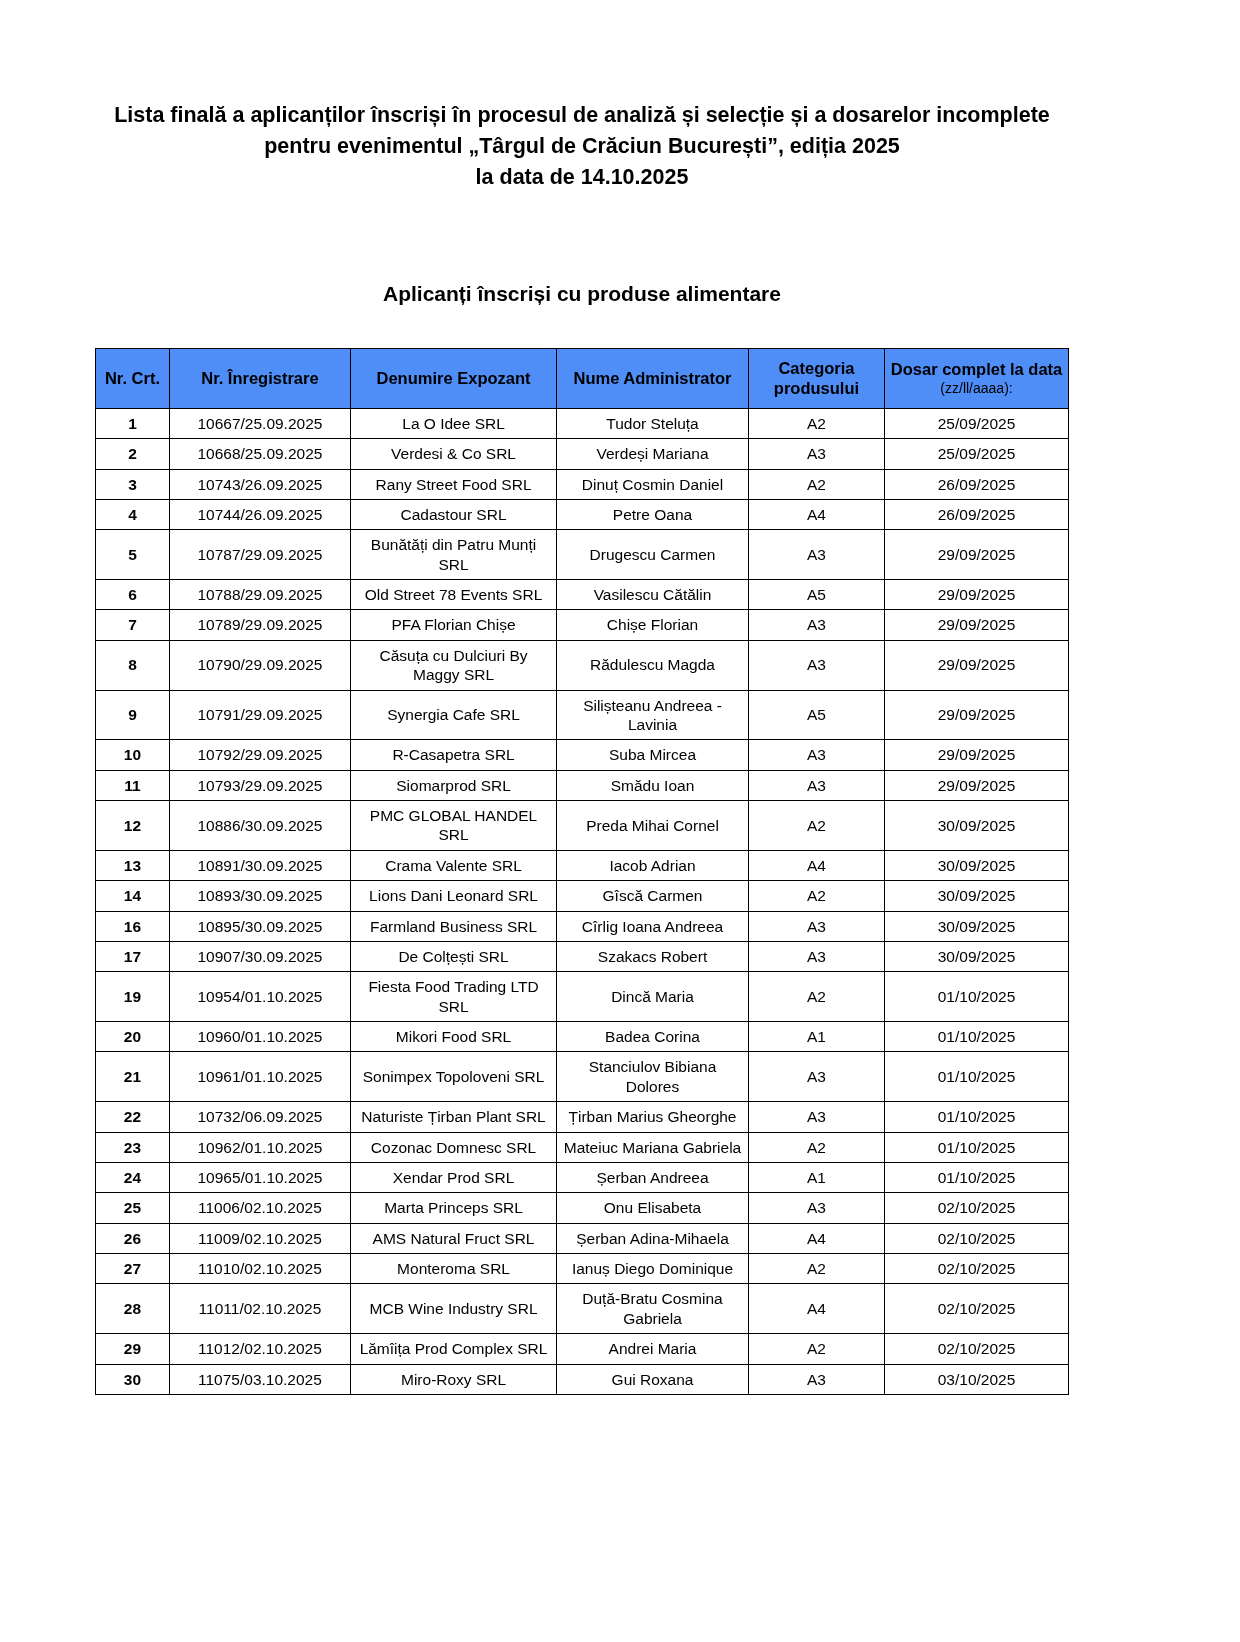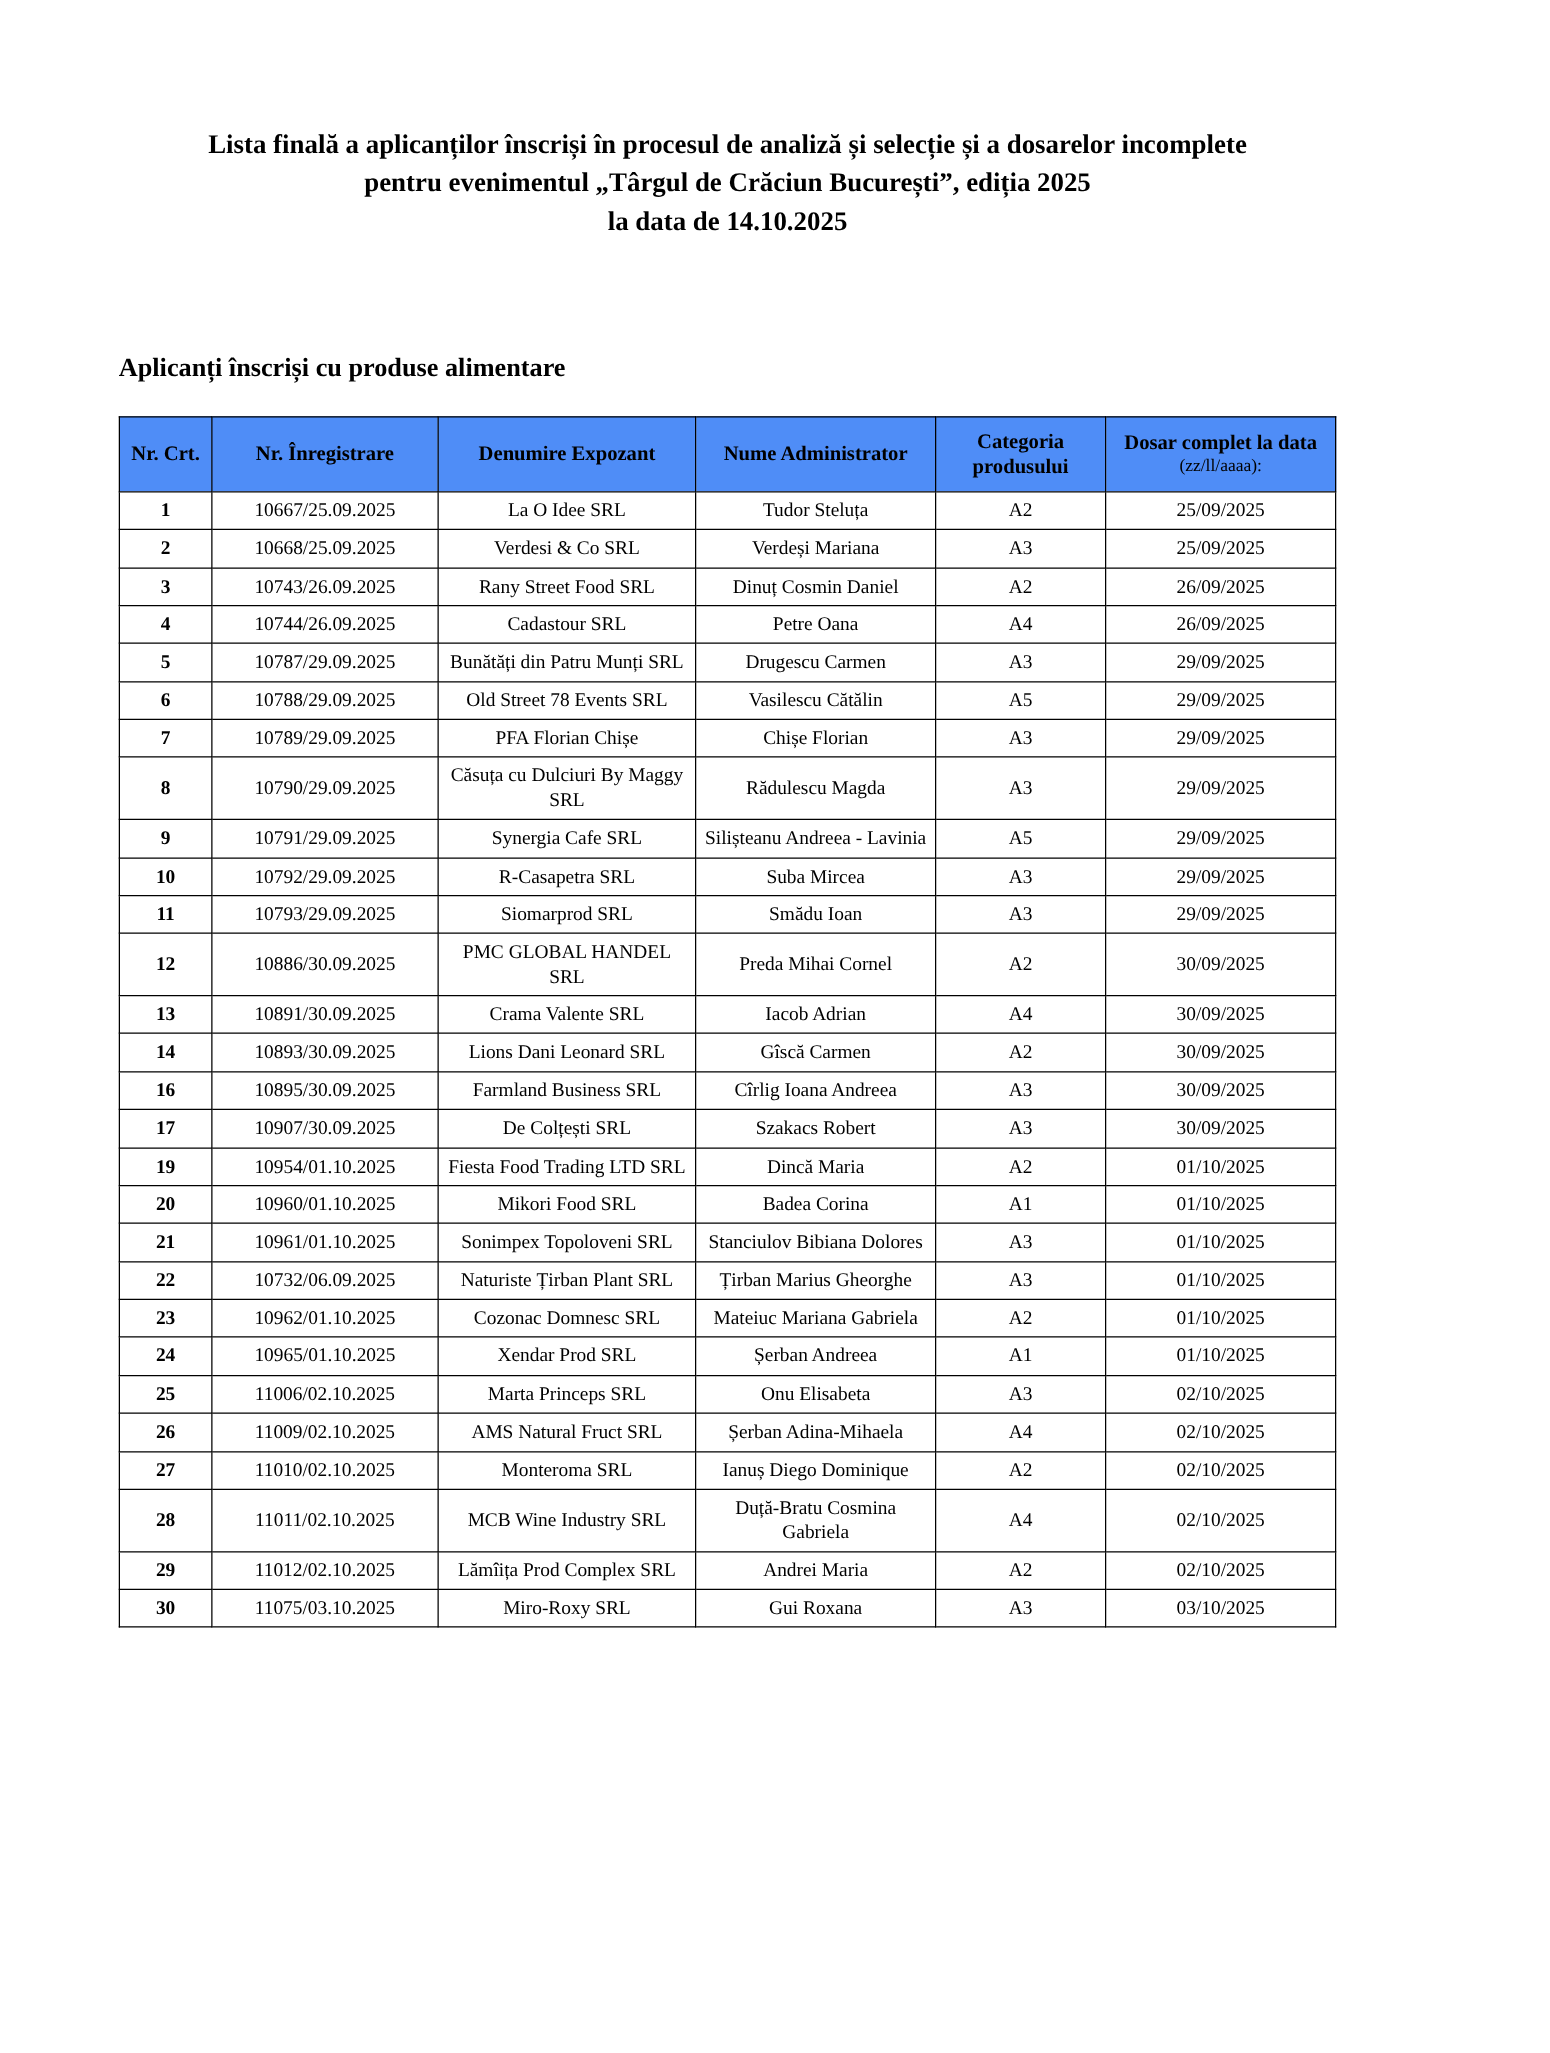--- a/index.html
+++ b/index.html
@@ -11,37 +11,37 @@
     width: 1240px;
     min-height: 1642px;
     font-family: "Liberation Sans", sans-serif;
     color: #000000;
     -webkit-font-smoothing: antialiased;
   }
   .page {
     width: 1120px;
     box-sizing: border-box;
     padding: 100px 51px 20px 95px;
-    font-family: Liberation Serif, serif;
   }
   .doc-title {
     text-align: center;
     font-size: 21.5px;
     font-weight: bold;
     line-height: 1.45;
     margin: 0 0 0 0;
   }
   .doc-title .line {
     display: block;
   }
   .section-title {
+    text-align: center;
     font-size: 21px;
     font-weight: bold;
     margin-top: 88px;
-    margin-bottom: 26px;
+    margin-bottom: 42px;
   }
   table.applicants {
     border-collapse: collapse;
     width: 100%;
     table-layout: fixed;
   }
   table.applicants th,
   table.applicants td {
     border: 1px solid #000000;
     text-align: center;

